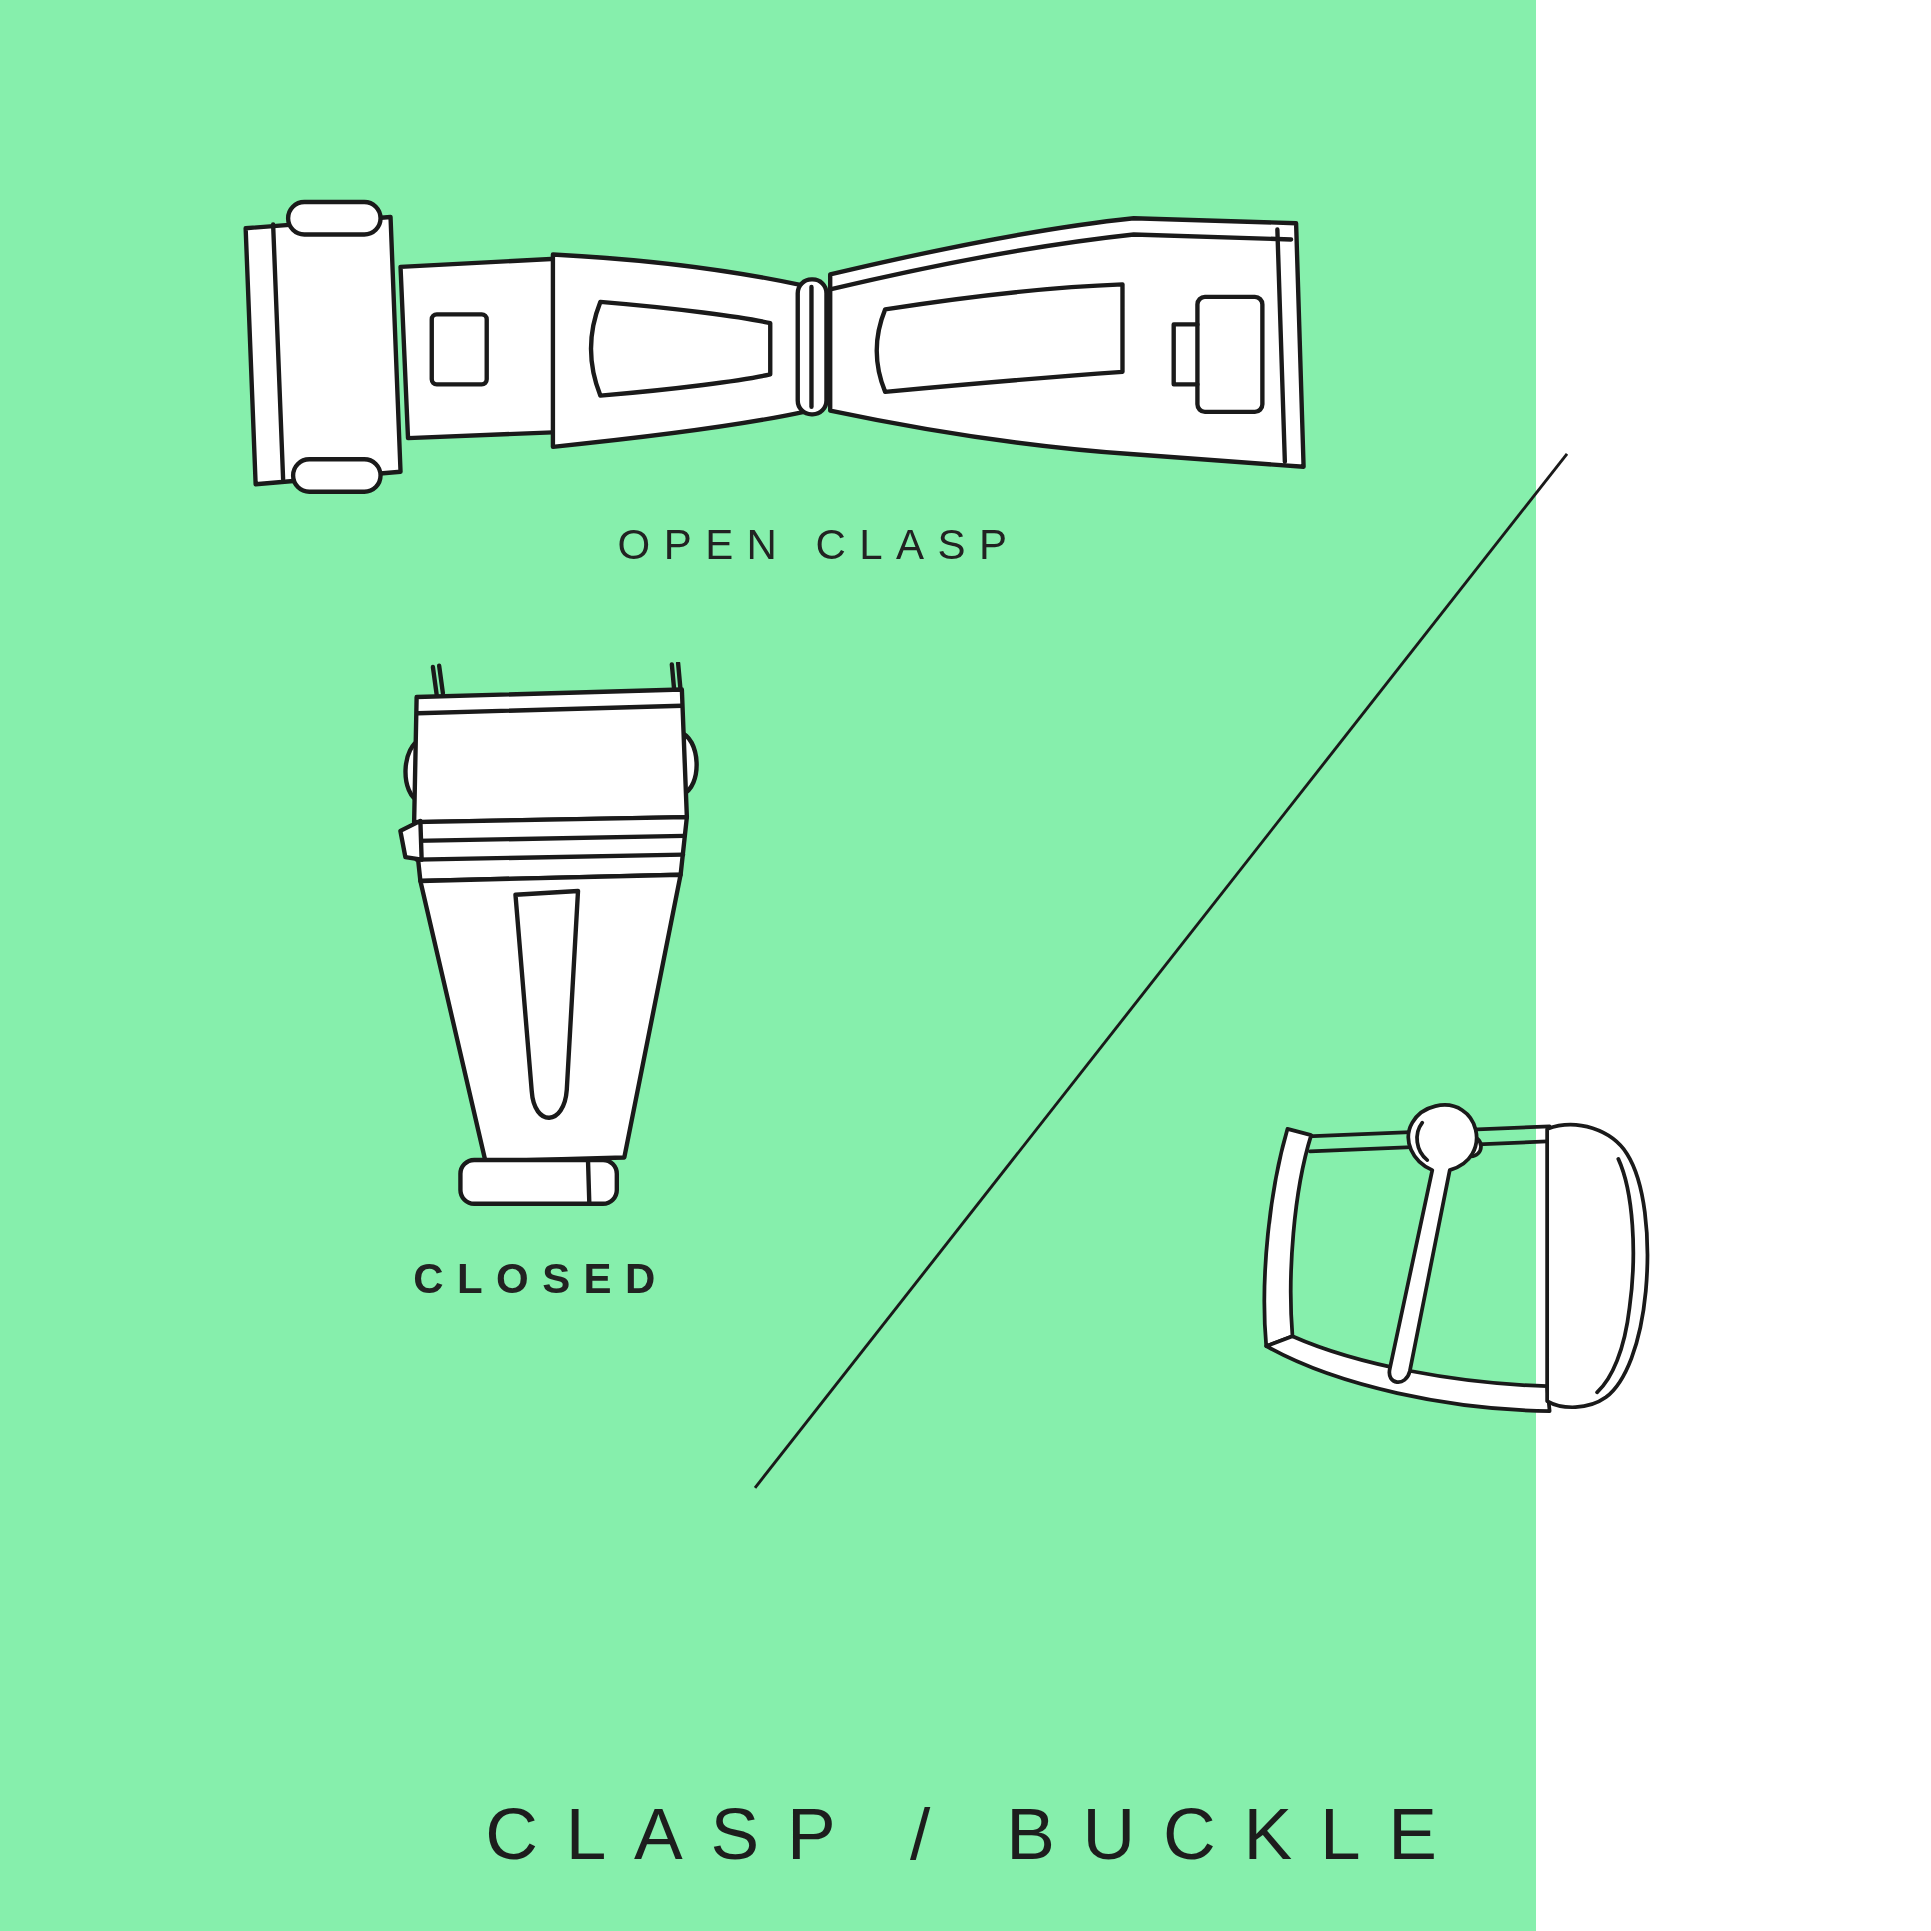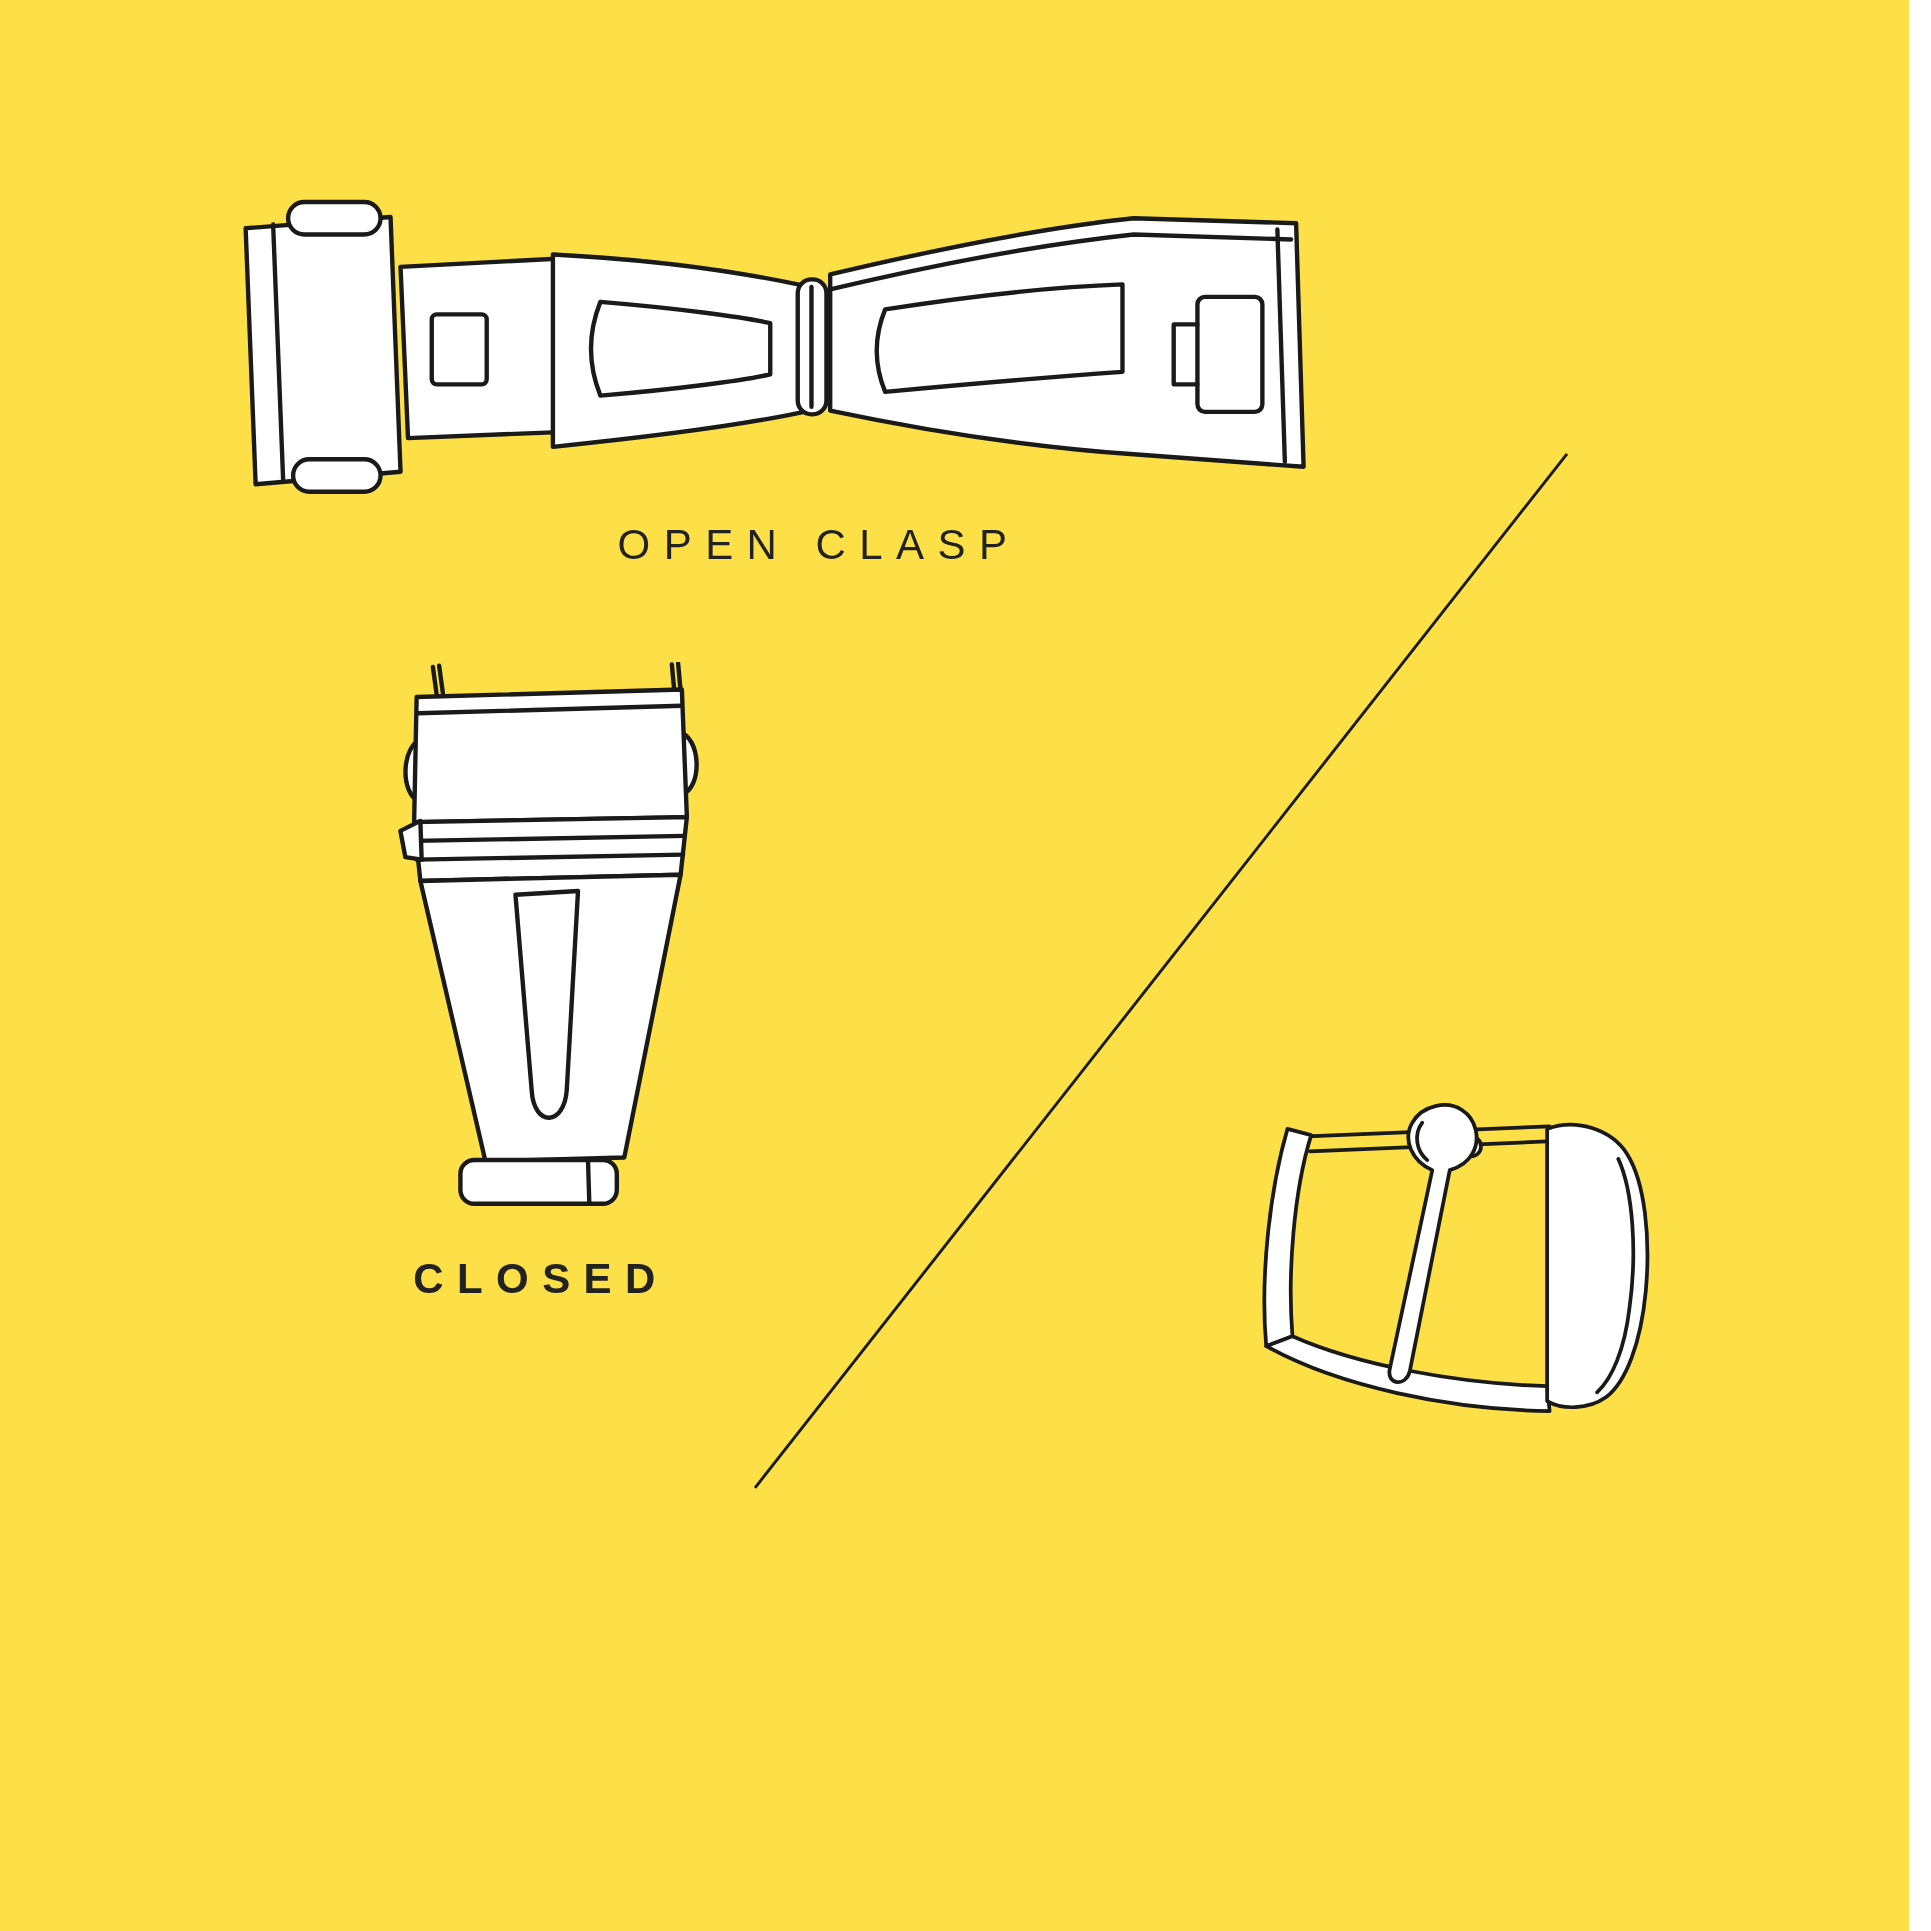--- a/index.html
+++ b/index.html
@@ -1,18 +1,18 @@
 <!DOCTYPE html>
 <html><head>
 <meta charset="utf-8">
 <style>
   html,body{margin:0;padding:0;background:#ffffff;}
   body{width:1931px;height:1931px;overflow:hidden;
        font-family:"Liberation Sans",sans-serif;color:#1d1d1d;}
-  .page{position:relative;width:1909px;height:1931px;background:#fde047;}
+  .page{position:relative;width:1536px;height:1931px;background:#86efac;}
   .fig{position:absolute;margin:0;padding:0;}
   .fig svg{display:block;width:100%;height:100%;}
   .divider{position:absolute;left:0;top:0;width:1931px;height:1931px;pointer-events:none;}
   .caption{position:absolute;transform:translateX(-50%);
            font-size:42px;letter-spacing:0.32em;font-weight:400;
            color:#222222;white-space:nowrap;}
   .title{position:absolute;transform:translateX(-50%);
          font-size:73px;letter-spacing:0.38em;font-weight:400;
          color:#1d1d1d;white-space:nowrap;}
   .fig-open{left:225px;top:187px;width:1088px;height:331px;}
@@ -104,15 +104,16 @@
 
         <path d="M146,55 C130,48 122,31 130,17 C138,3 158,-1 170,7 C181,14 185,30 178,42 C174,49 167,53 160,55 L128,216 C125,229 109,227 112,214 Z"></path>
         <path d="M142,47 C133,40 131,26 138,17" fill="none"></path>
       </g>
     </svg>
   </figure>
 
   <div class="caption caption-open">OPEN CLASP</div>
   <div class="caption caption-closed">CLOSED</div>
 
+  <h1 class="title title-main">CLASP / BUCKLE</h1>
 
 </div>
 
 
 </body></html>

